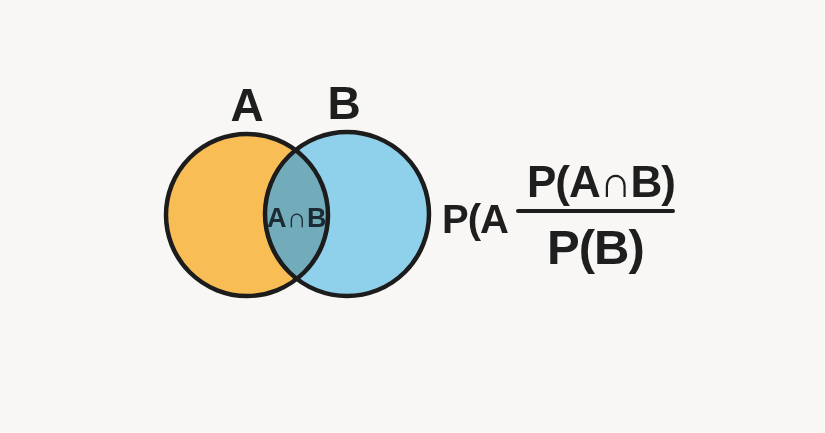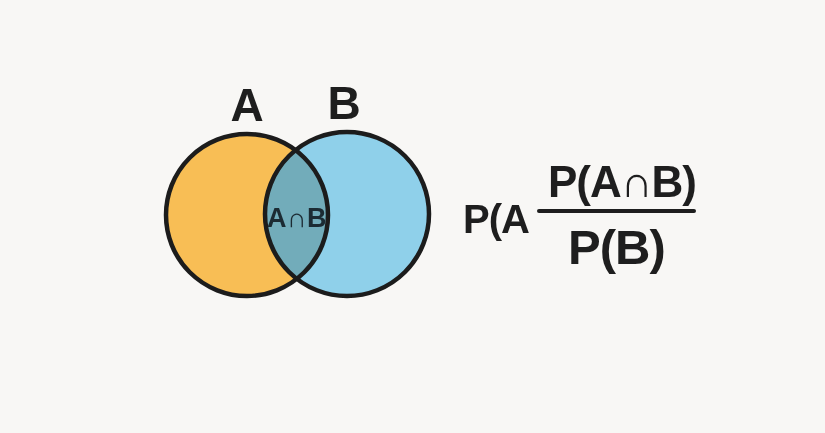--- a/index.html
+++ b/index.html
@@ -25,21 +25,21 @@
     font-weight: 700;
   }
   .intersection-label {
     font-family: "Liberation Sans", sans-serif;
     font-size: 27px;
     font-weight: 600;
     letter-spacing: 0.5px;
   }
   .formula {
     position: absolute;
-    left: 463px;
+    left: 442px;
     top: 160px;
     display: flex;
     align-items: center;
     gap: 8px;
   }
   .formula-prefix {
     font-size: 40px;
     font-weight: 700;
     letter-spacing: -1px;
     line-height: 1;

